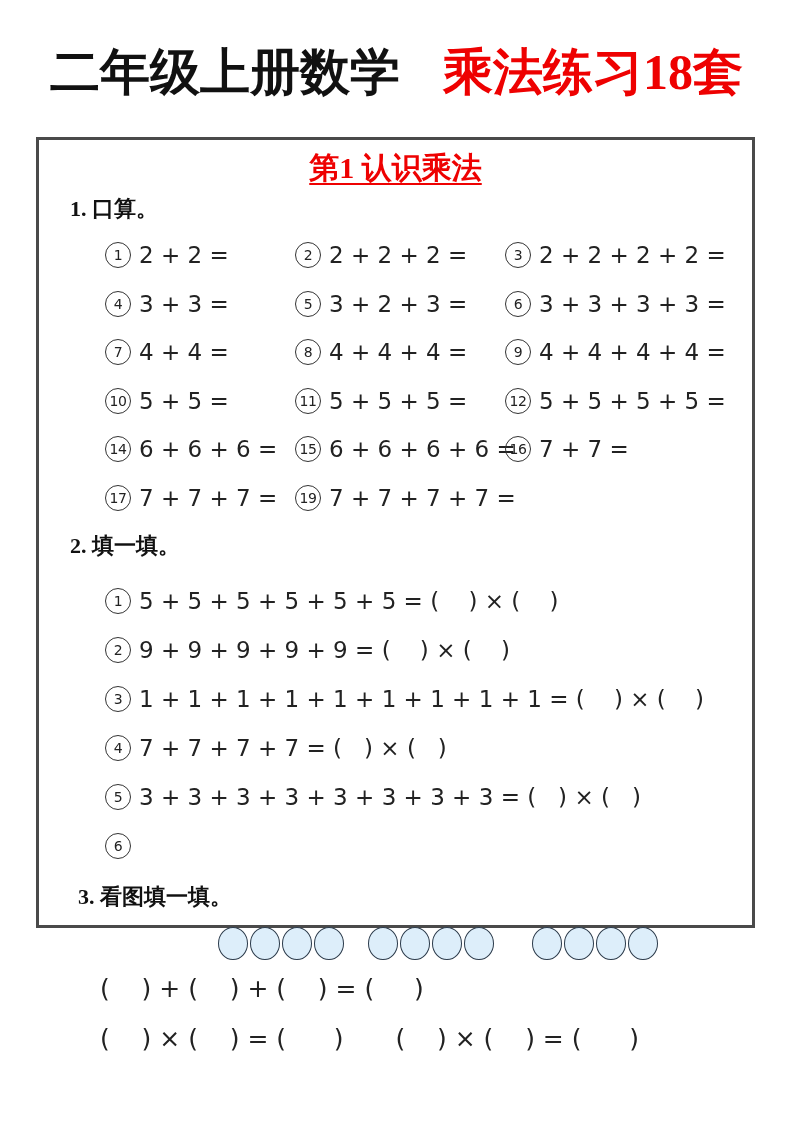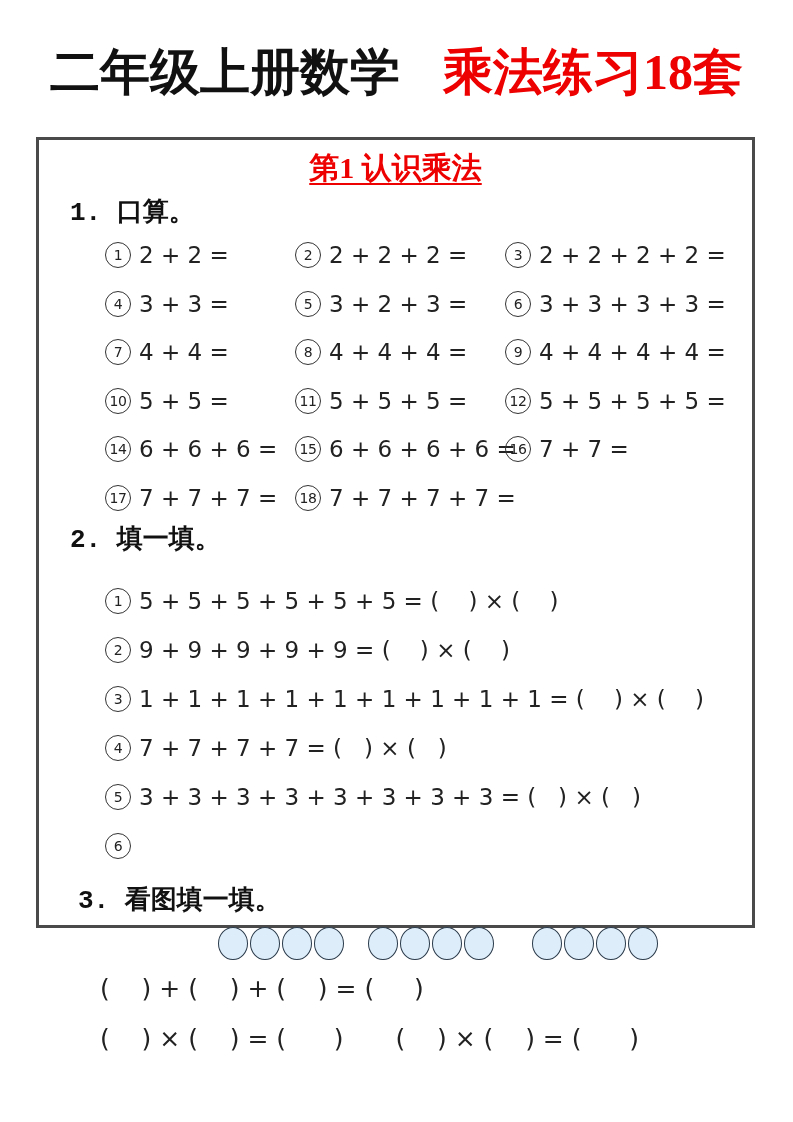--- a/index.html
+++ b/index.html
@@ -21,25 +21,25 @@
   }
   .sheet-title {
     position:absolute; top:8px; left:0; width:100%; text-align:center;
     font-family:"Liberation Serif", serif; font-weight:bold;
     font-size:30px; color:#ee0101;
   }
   .sheet-title .u {
     text-decoration:underline; text-decoration-thickness:2px; text-underline-offset:5px;
   }
   .sec-head {
-    position:absolute; left:31px; font-weight:bold; font-size:26px;
-    font-family:Liberation Mono, monospace; color:#111111; white-space:pre;
+    position:absolute; left:31px; font-weight:bold; font-size:22px;
+    font-family:Liberation Serif, serif; color:#111111; white-space:pre;
   }
   #s1-head { top:54px; }
-  #s2-head { top:381px; }
+  #s2-head { top:391px; }
   #s3-head { top:742px;margin-left:8px; }
   .grid1 {
     position:absolute; left:66px; top:91px; width:648px;
     display:grid; grid-template-columns:190px 210px 1fr;
     grid-auto-rows:48.5px; align-items:center;
   }
   .prob { display:flex; align-items:center; gap:8px; font-size:23px; white-space:pre; color:#222; }
   .cnum {
     flex:0 0 auto; width:26px; height:26px;
     border:1.6px solid #333333; border-radius:50%;
@@ -79,21 +79,21 @@
     <div class="prob"><span class="cnum">7</span><span>4 + 4 =</span></div>
     <div class="prob"><span class="cnum">8</span><span>4 + 4 + 4 =</span></div>
     <div class="prob"><span class="cnum">9</span><span>4 + 4 + 4 + 4 =</span></div>
     <div class="prob"><span class="cnum">10</span><span>5 + 5 =</span></div>
     <div class="prob"><span class="cnum">11</span><span>5 + 5 + 5 =</span></div>
     <div class="prob"><span class="cnum">12</span><span>5 + 5 + 5 + 5 =</span></div>
     <div class="prob"><span class="cnum">14</span><span>6 + 6 + 6 =</span></div>
     <div class="prob"><span class="cnum">15</span><span>6 + 6 + 6 + 6 =</span></div>
     <div class="prob"><span class="cnum">16</span><span>7 + 7 =</span></div>
     <div class="prob"><span class="cnum">17</span><span>7 + 7 + 7 =</span></div>
-    <div class="prob"><span class="cnum">18</span><span>7 + 7 + 7 + 7 =</span></div>
+    <div class="prob"><span class="cnum">19</span><span>7 + 7 + 7 + 7 =</span></div>
   </div>
 
   <div class="sec-head" id="s2-head">2. 填一填。</div>
 
   <div class="list2">
     <div class="prob"><span class="cnum">1</span><span>5 + 5 + 5 + 5 + 5 + 5 = (    ) × (    )</span></div>
     <div class="prob"><span class="cnum">2</span><span>9 + 9 + 9 + 9 + 9 = (    ) × (    )</span></div>
     <div class="prob"><span class="cnum">3</span><span>1 + 1 + 1 + 1 + 1 + 1 + 1 + 1 + 1 = (    ) × (    )</span></div>
     <div class="prob"><span class="cnum">4</span><span>7 + 7 + 7 + 7 = (   ) × (   )</span></div>
     <div class="prob"><span class="cnum">5</span><span>3 + 3 + 3 + 3 + 3 + 3 + 3 + 3 = (   ) × (   )</span></div>

